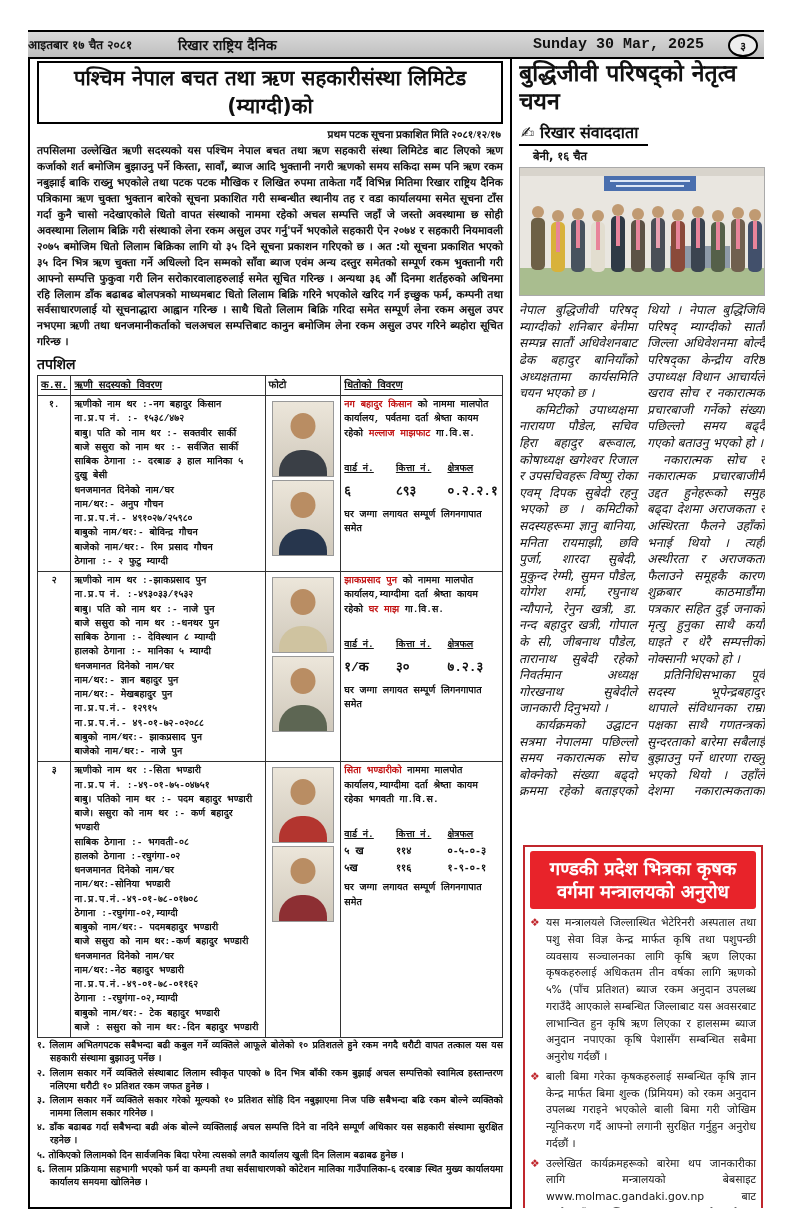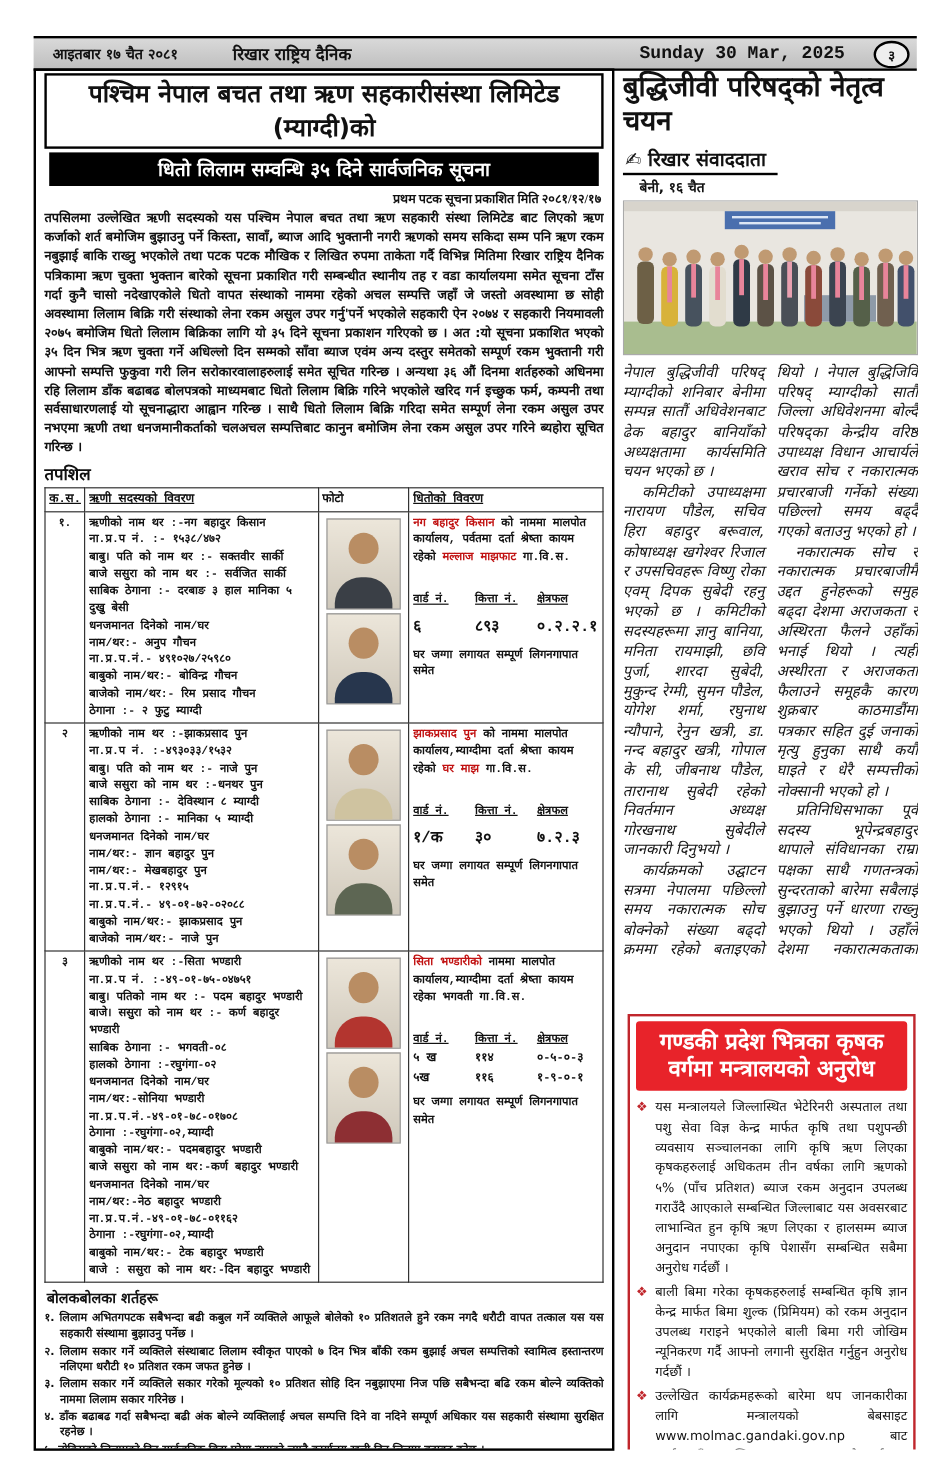--- a/index.html
+++ b/index.html
@@ -3,21 +3,21 @@
 <meta charset="utf-8">
 <style>
   html,body{margin:0;padding:0;background:#fff;}
   .page{position:relative;width:792px;height:1224px;background:#fff;overflow:hidden;
         font-family:"DejaVu Sans","Liberation Sans",sans-serif;color:#111;}
   
   .topbar{position:absolute;left:28px;top:30px;width:736px;height:25px;
           background:linear-gradient(#d9d9d9,#bfbfbf);
           border-top:2px solid #000;border-bottom:2px solid #000;
           display:flex;align-items:center;font-weight:bold;}
-  .topbar .np-date{font-size:12px;padding-left:16px;width:150px;}
+  .topbar .np-date{font-size:12px;padding-left:0;width:150px;}
   .topbar .paper{font-size:14px;width:260px;}
   .topbar .en-date{font-family:Liberation Mono, monospace;font-size:15px;margin-left:auto;padding-right:60px;}
   .pageno{position:absolute;right:6px;top:2px;width:26px;height:19px;border:2px solid #000;border-radius:50%;
           background:#eee;display:flex;align-items:center;justify-content:center;font-size:11px;font-weight:bold;}
   
   .notice{position:absolute;left:28px;top:57px;width:484px;height:1152px;border:2px solid #000;
           box-sizing:border-box;padding:0 7px;overflow:hidden;}
   .org-title{border:2px solid #000;margin:2px 0 3px 0;text-align:center;font-weight:bold;
              font-size:20.5px;line-height:1.35;padding:2px 0;}
   .black-bar{background:#000;color:#fff;text-align:center;font-weight:bold;font-size:16px;
@@ -76,21 +76,20 @@
 
   <div class="topbar">
     <span class="np-date">आइतबार १७ चैत २०८१</span>
     <span class="paper">रिखार राष्ट्रिय  दैनिक</span>
     <span class="en-date">Sunday 30  Mar, 2025</span>
     <span class="pageno">३</span>
   </div>
 
   <div class="notice">
     <div class="org-title">पश्चिम नेपाल बचत तथा ऋण सहकारीसंस्था लिमिटेड (म्याग्दी)को</div>
-    <div class="black-bar">धितो लिलाम सम्वन्धि ३५ दिने सार्वजनिक  सूचना</div>
     <div class="publish-line">प्रथम पटक सूचना प्रकाशित मिति २०८१/१२/१७</div>
     <div class="notice-body">तपसिलमा उल्लेखित ऋणी सदस्यको यस पश्चिम नेपाल बचत तथा ऋण सहकारी संस्था लिमिटेड बाट लिएको ऋण कर्जाको शर्त बमोजिम बुझाउनु पर्ने किस्ता, सावाँ, ब्याज आदि भुक्तानी नगरी ऋणको समय सकिदा सम्म पनि ऋण रकम नबुझाई बाकि राख्नु भएकोले तथा पटक पटक मौखिक र लिखित रुपमा ताकेता गर्दै विभिन्न मितिमा रिखार राष्ट्रिय दैनिक पत्रिकामा ऋण चुक्ता भुक्तान बारेको सूचना प्रकाशित गरी सम्बन्धीत स्थानीय तह र वडा कार्यालयमा समेत सूचना टाँस गर्दा कुनै चासो नदेखाएकोले धितो वापत संस्थाको नाममा रहेको अचल सम्पत्ति जहाँ जे जस्तो अवस्थामा छ सोही अवस्थामा लिलाम बिक्रि गरी संस्थाको लेना रकम असुल उपर गर्नु'पर्ने भएकोले सहकारी ऐन २०७४ र सहकारी नियमावली २०७५ बमोजिम धितो लिलाम बिक्रिका लागि यो ३५ दिने सूचना प्रकाशन गरिएको छ । अत :यो सूचना प्रकाशित भएको ३५ दिन भित्र ऋण चुक्ता गर्ने अधिल्लो दिन सम्मको साँवा ब्याज एवंम अन्य दस्तुर समेतको सम्पूर्ण रकम भुक्तानी गरी आफ्नो सम्पत्ति फुकुवा गरी लिन सरोकारवालाहरुलाई समेत सूचित गरिन्छ । अन्यथा ३६ औं दिनमा शर्तहरुको अधिनमा रहि लिलाम डाँक बढाबढ बोलपत्रको माध्यमबाट धितो लिलाम बिक्रि गरिने भएकोले खरिद गर्न इच्छुक फर्म, कम्पनी तथा सर्वसाधारणलाई यो सूचनाद्धारा आह्वान गरिन्छ । साथै धितो लिलाम बिक्रि गरिदा समेत सम्पूर्ण लेना रकम असुल उपर नभएमा ऋणी तथा धनजमानीकर्ताको चलअचल सम्पत्तिबाट कानुन बमोजिम लेना रकम असुल उपर गरिने ब्यहोरा सूचित गरिन्छ ।</div>
     <div class="tapasil">तपशिल</div>
 
     <table class="loan">
       <tbody>
           <tr>
         <th class="u" style="width:26px">क.स.</th>
         <th class="u">ऋणी सदस्यको विवरण</th>
         <th style="width:70px">फोटो</th>
@@ -217,21 +216,20 @@
             <span>५ख</span>
                 <span>११६</span>
                 <span>१-९-०-१</span>
           </div>
           <div class="plot-foot">घर जग्गा लगायत सम्पूर्ण लिगनगापात समेत</div>
         </td>
       </tr>
     </tbody>
       </table>
 
-    <div class="terms-heading">बोलकबोलका शर्तहरू</div>
     <div class="terms">
       <div>१. लिलाम अभितगपटक सबैभन्दा बढी कबुल गर्ने व्यक्तिले आफूले बोलेको १० प्रतिशतले हुने रकम नगदै धरौटी वापत तत्काल यस यस सहकारी संस्थामा बुझाउनु पर्नेछ ।</div>
       <div>२. लिलाम सकार गर्ने व्यक्तिले संस्थाबाट लिलाम स्वीकृत पाएको ७ दिन भित्र बाँकी रकम बुझाई अचल सम्पत्तिको स्वामित्व हस्तान्तरण नलिएमा धरौटी १० प्रतिशत रकम जफत हुनेछ ।</div>
       <div>३. लिलाम सकार गर्ने व्यक्तिले सकार गरेको मूल्यको १० प्रतिशत सोहि दिन नबुझाएमा निज पछि सबैभन्दा बढि रकम बोल्ने व्यक्तिको नाममा लिलाम सकार गरिनेछ ।</div>
       <div>४. डाँक बढाबढ गर्दा सबैभन्दा बढी अंक बोल्ने व्यक्तिलाई अचल सम्पत्ति दिने वा नदिने सम्पूर्ण अधिकार यस सहकारी संस्थामा सुरक्षित रहनेछ ।</div>
       <div>५. तोकिएको लिलामको दिन सार्वजनिक बिदा परेमा त्यसको लगतै कार्यालय खुली दिन लिलाम बढाबढ हुनेछ ।</div>
       <div>६. लिलाम प्रक्रियामा सहभागी भएको फर्म वा कम्पनी तथा सर्वसाधारणको कोटेशन मालिका गाउँपालिका-६ दरबाङ स्थित मुख्य कार्यालयमा कार्यालय समयमा खोलिनेछ ।</div>
 
     </div>
 

